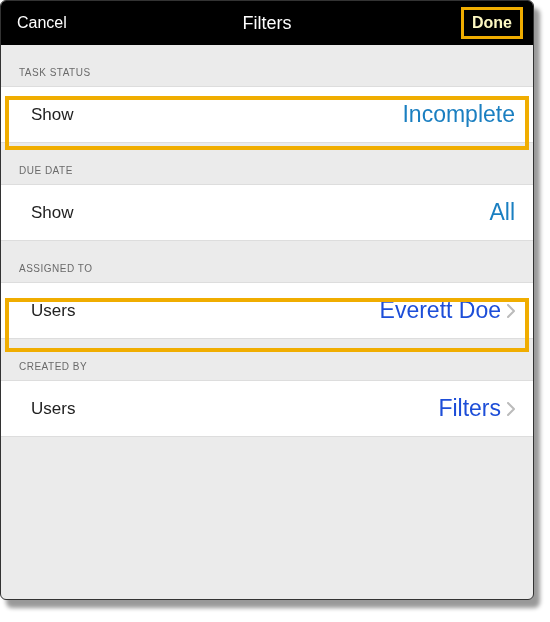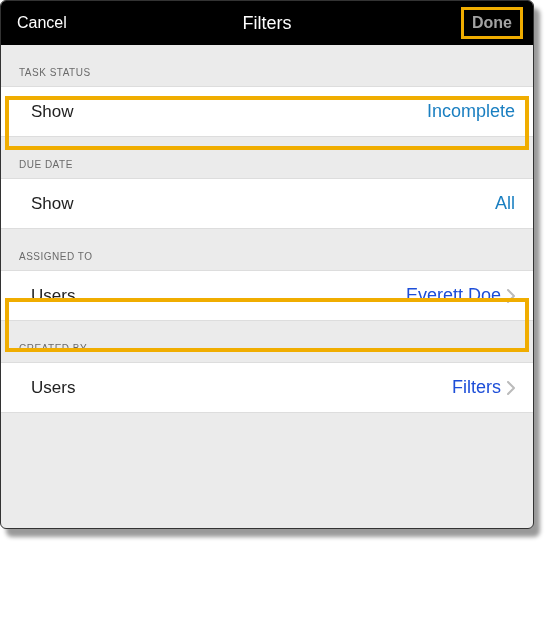--- a/index.html
+++ b/index.html
@@ -12,21 +12,21 @@
       background: #fff;
       width: 550px;
       height: 622px;
       position: relative;
     }
     .frame {
       position: absolute;
       top: 0;
       left: 0;
       width: 534px;
-      height: 529px;
+      height: 600px;
       background: #ebebeb;
       border: 1px solid #333;
       border-radius: 6px;
       overflow: hidden;
       box-shadow: 6px 8px 4px rgba(0,0,0,0.4);
     }
     .header {
       background: #000;
       height: 44px;
       display: flex;
@@ -44,21 +44,21 @@
       font-weight: 400;
       cursor: pointer;
       padding: 4px 6px;
     }
     .header-title {
       color: #fff;
       font-size: 18px;
       font-weight: 400;
     }
     .done-btn {
-      color: #a3a3a3;
+      color: #fef9c3;
       font-size: 16px;
       font-weight: 600;
       cursor: pointer;
       padding: 4px 8px;
       border: 3px solid #f0ad00;
     }
     .content {
       overflow-y: auto;
     }
     .section-header {
@@ -82,21 +82,21 @@
       font-size: 17px;
       color: #222;
       margin-left: 12px;
     }
     .row-value-wrap {
       display: flex;
       align-items: center;
       gap: 6px;
     }
     .row-value {
-      font-size: 18px;
+      font-size: 23px;
     }
     .value-link {
       color: #1a7fc1;
     }
     .value-plain {
       color: #1d4ed8;
     }
     .chevron {
       display: inline-block;
     }

